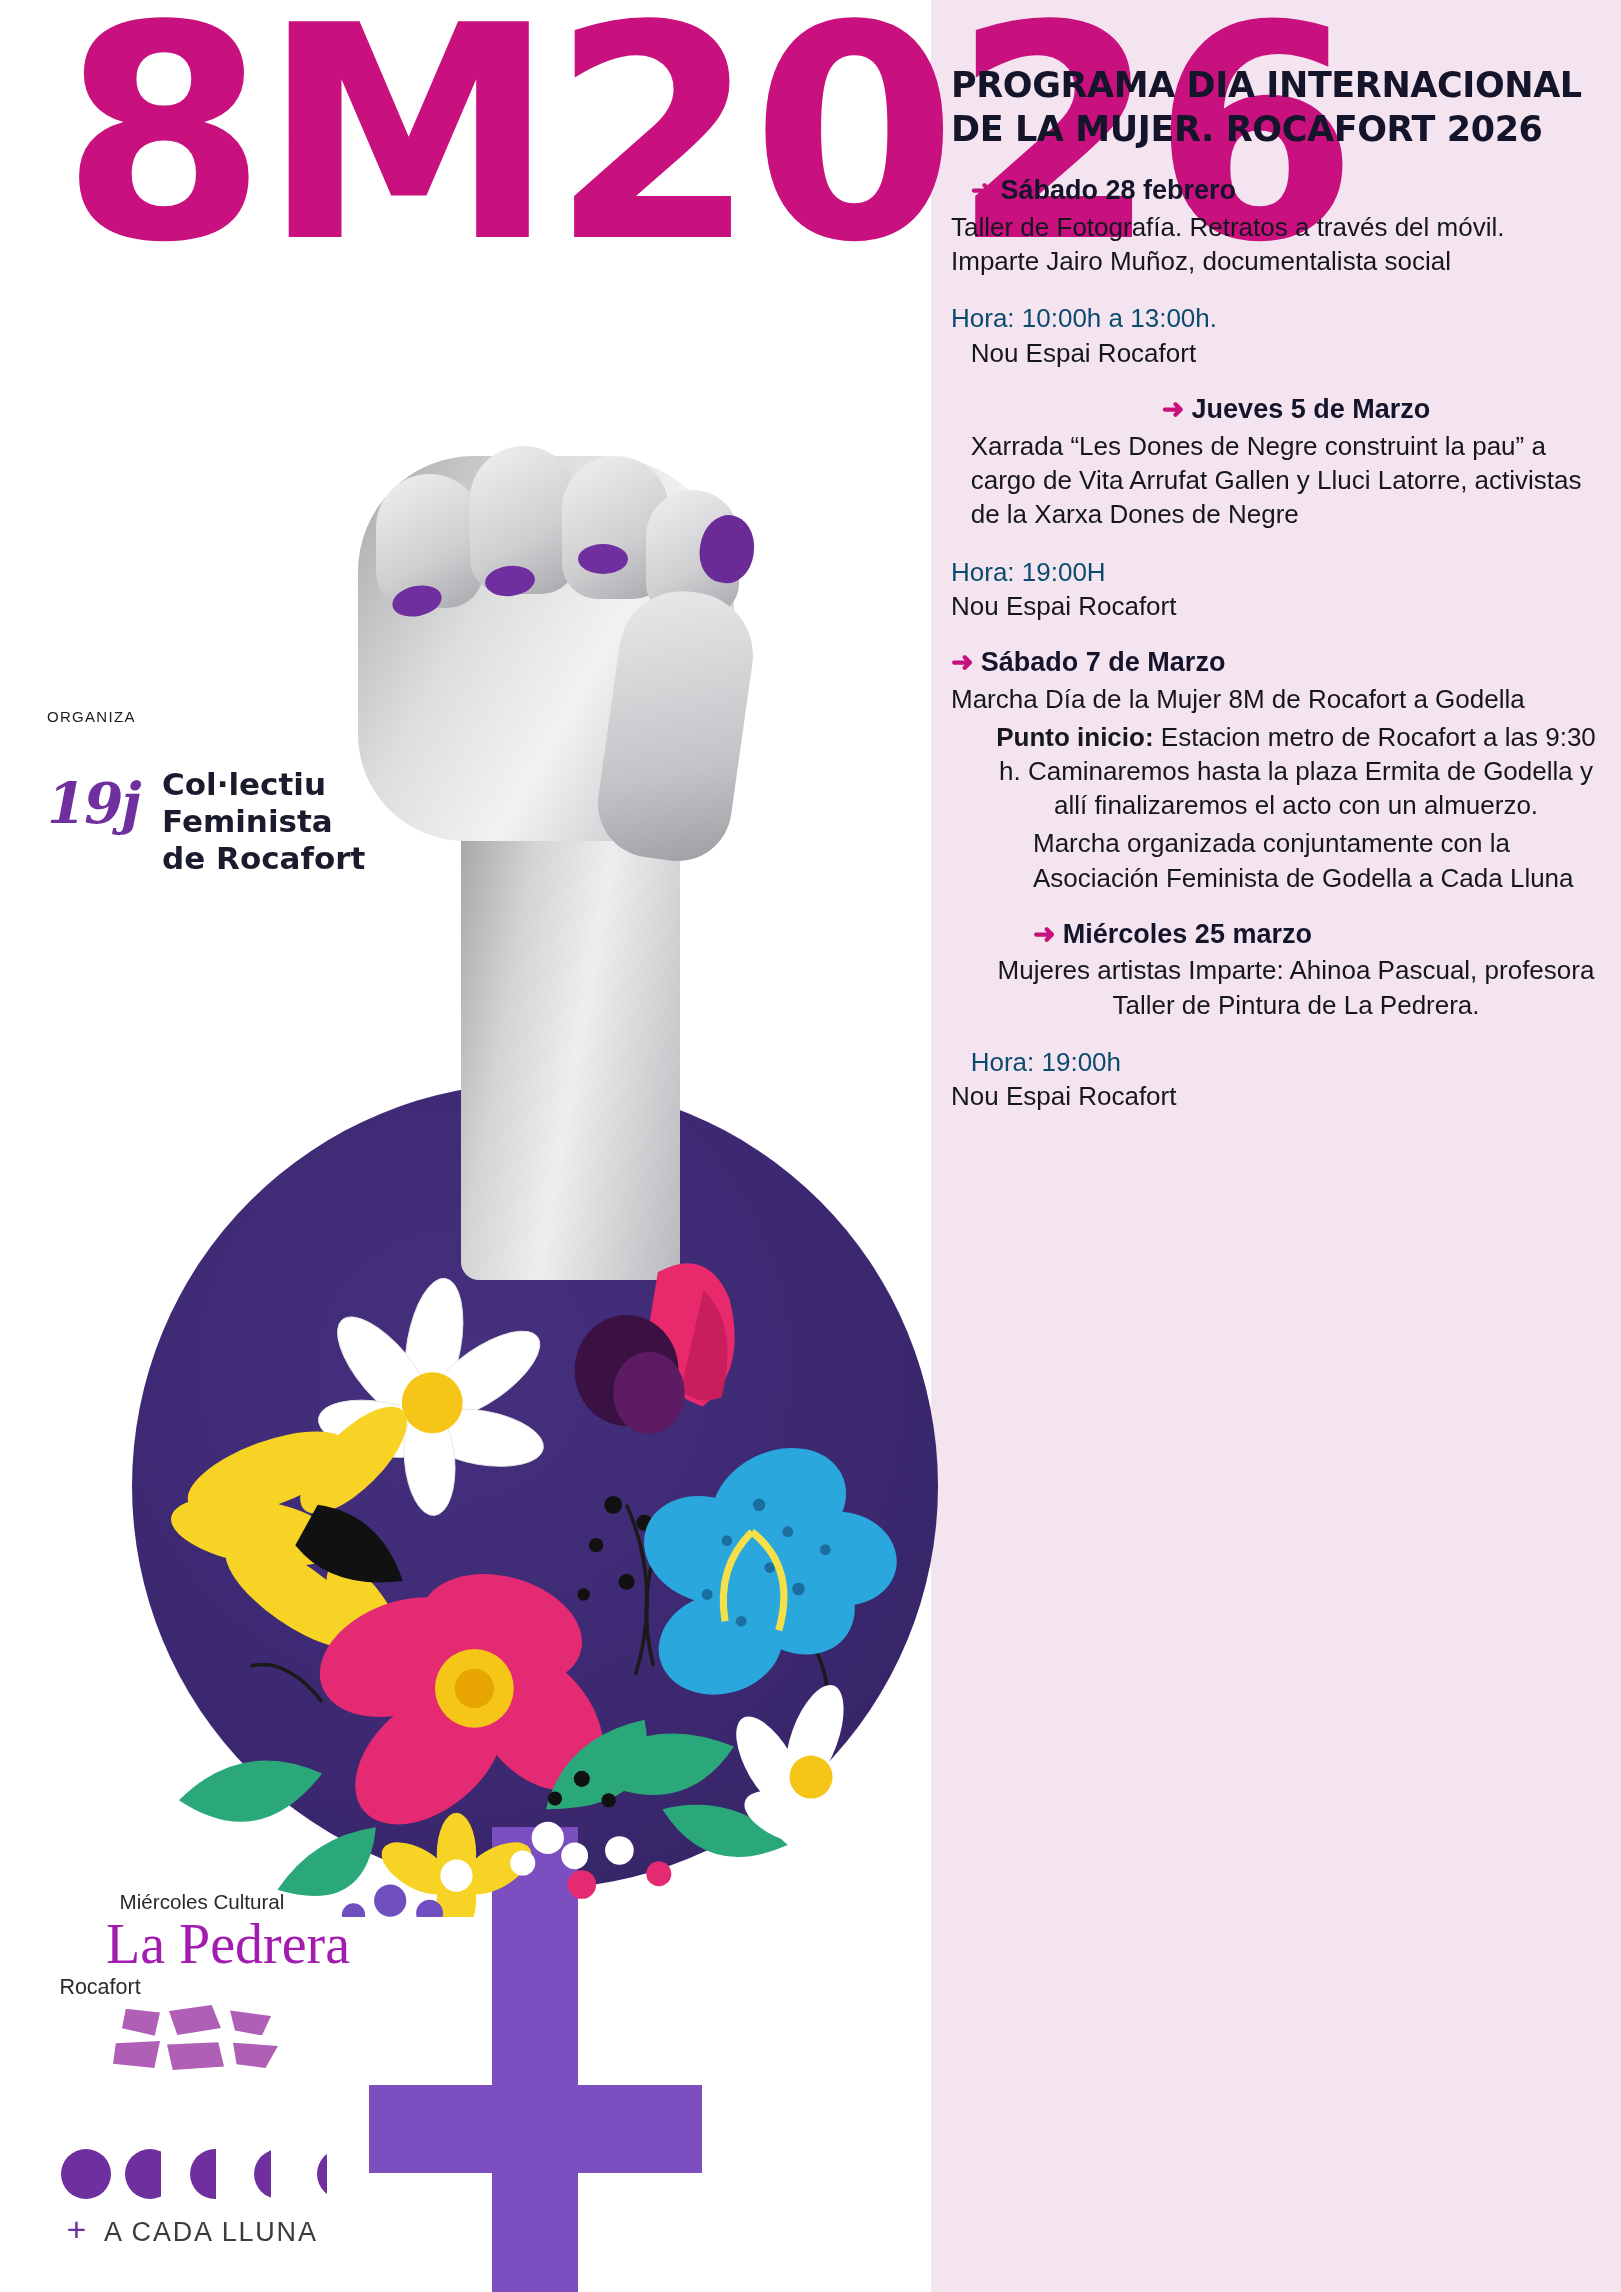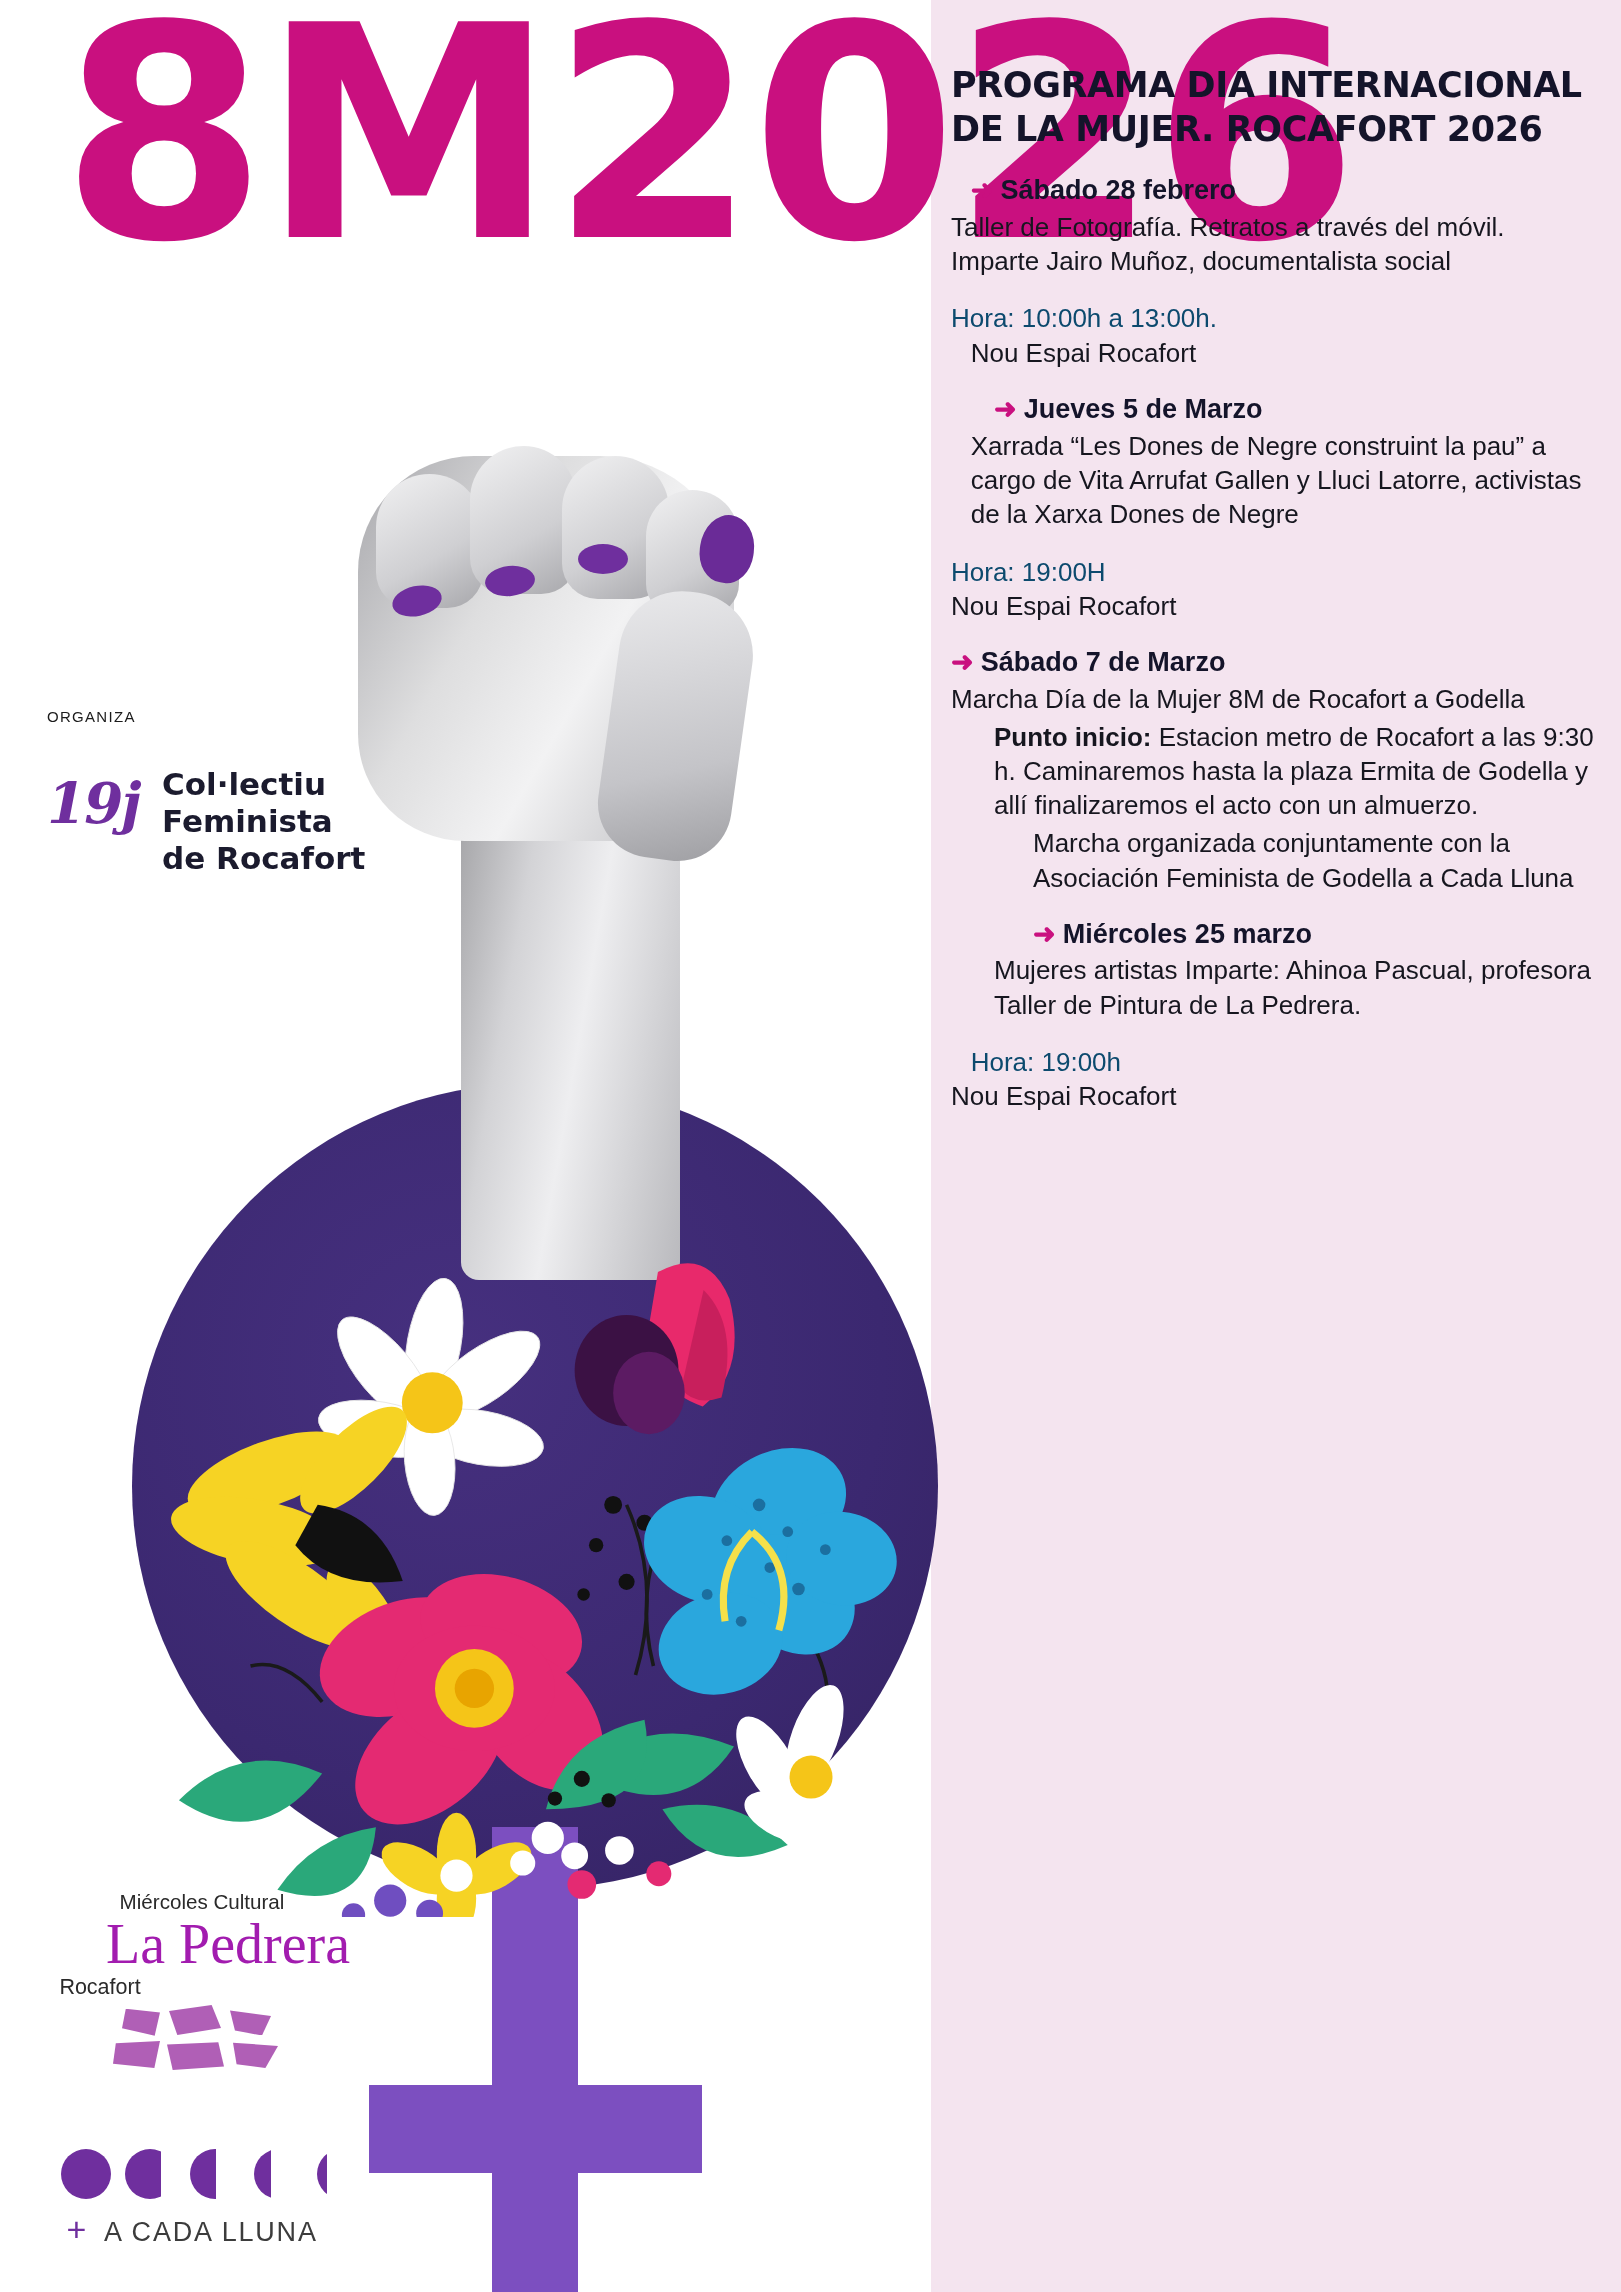--- a/index.html
+++ b/index.html
@@ -273,21 +273,21 @@
     line-height: 1.32;
     color: #16161f;
   }
   .ev-time {
     font-size: 26px;
     line-height: 1.32;
     margin-top: 23px;
     color: #0c4a6e;
   }
   .ind-1 { padding-left: 19.7px; }
-  .ind-2 { padding-left: 43px; }
+  .ind-2 { padding-left: 43px; text-align: center; }
   .ind-3 { padding-left: 82px; }
   .bold { font-weight: 700; }
 </style>
 </head>
 <body>
 
 <div class="poster">
 
   <div class="bg-left"></div>
   <div class="bg-right"></div>

